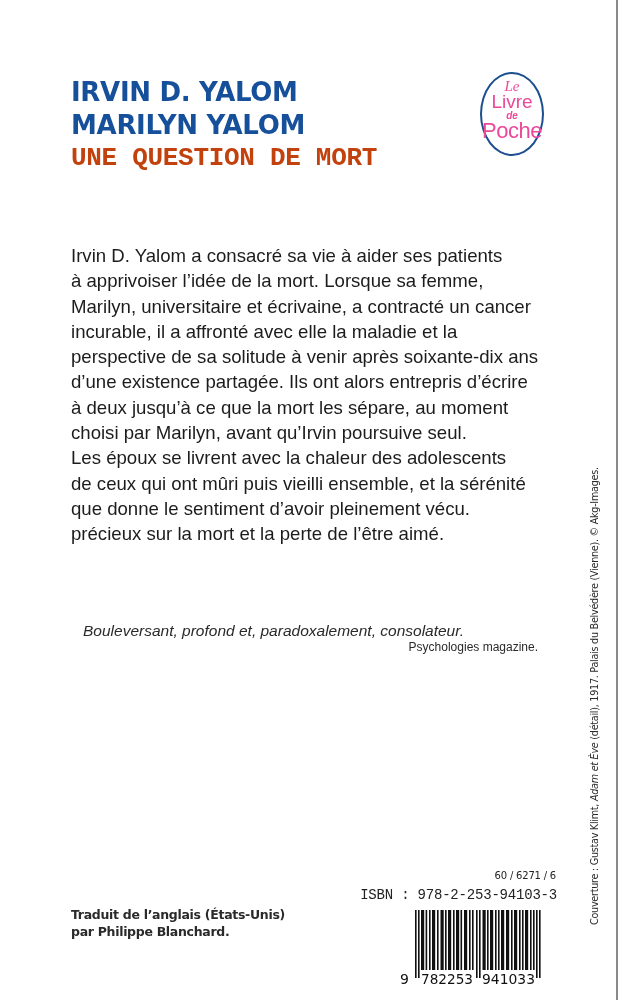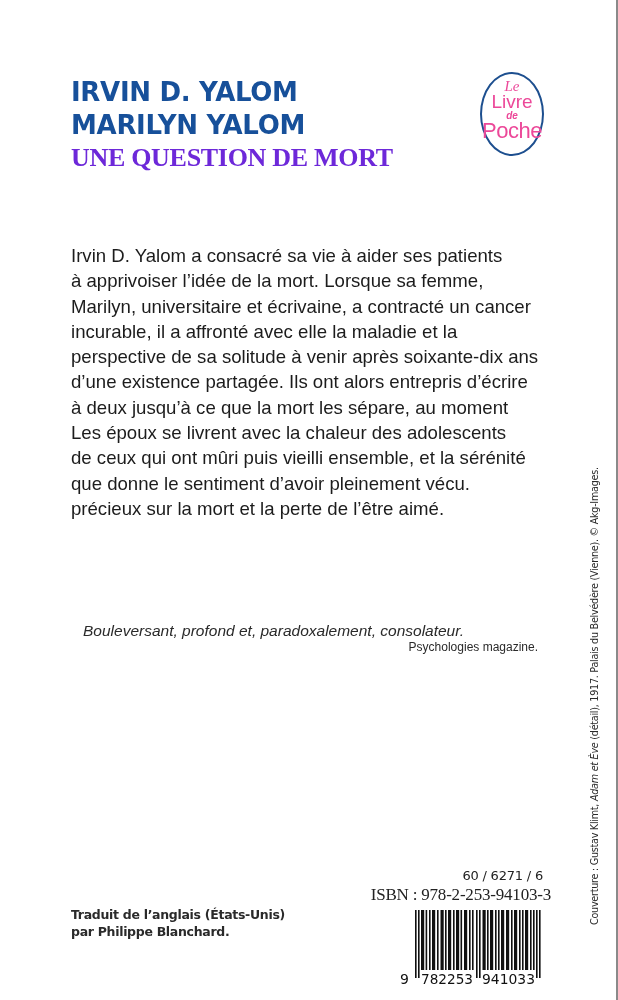--- a/index.html
+++ b/index.html
@@ -36,25 +36,25 @@
       font-size: 26px;
       line-height: 33px;
       color: #17509a;
       letter-spacing: -0.3px;
     }
     .title {
       position: absolute;
       left: 71px;
       top: 142px;
       margin: 0;
-      font-family: Liberation Serif, serif;
+      font-family: Liberation Mono, monospace;
       font-weight: bold;
       font-size: 26px;
       line-height: 32px;
-      color: #6d28d9;
+      color: #c2410c;
       letter-spacing: -0.3px;
     }
     .title span { display: block; }
 
     .logo {
       position: absolute;
       left: 480px;
       top: 72px;
       width: 64px;
       height: 84px;
@@ -131,36 +131,36 @@
       margin: 0;
       font-family: "Liberation Sans", sans-serif;
       font-size: 12px;
       line-height: 20px;
       color: #2a2a2a;
       white-space: nowrap;
     }
 
     .code-line {
       position: absolute;
-      right: 75px;
+      right: 62px;
       top: 868px;
       font-family: "DejaVu Sans", sans-serif;
-      font-size: 13px;
+      font-size: 10px;
       line-height: 16px;
       color: #222;
       white-space: nowrap;
       letter-spacing: -0.2px;
       text-align: right;
     }
     .isbn-line {
       position: absolute;
-      right: 67px;
+      right: 61px;
       top: 887px;
-      font-family: Liberation Serif, serif;
-      font-size: 17px;
+      font-family: Liberation Mono, monospace;
+      font-size: 14px;
       line-height: 16px;
       color: #222;
       white-space: nowrap;
       letter-spacing: -0.2px;
     }
 
     .translator {
       position: absolute;
       left: 71px;
       top: 906px;
@@ -218,20 +218,21 @@
 </div>
 
 <div class="blurb">
   <span>Irvin D. Yalom a consacré sa vie à aider ses patients</span>
   <span>à apprivoiser l’idée de la mort. Lorsque sa femme,</span>
   <span>Marilyn, universitaire et écrivaine, a contracté un cancer</span>
   <span>incurable, il a affronté avec elle la maladie et la</span>
   <span>perspective de sa solitude à venir après soixante-dix ans</span>
   <span>d’une existence partagée. Ils ont alors entrepris d’écrire</span>
   <span>à deux jusqu’à ce que la mort les sépare, au moment</span>
+  <span>choisi par Marilyn, avant qu’Irvin poursuive seul.</span>
   <span>Les époux se livrent avec la chaleur des adolescents</span>
   <span>de ceux qui ont mûri puis vieilli ensemble, et la sérénité</span>
   <span>que donne le sentiment d’avoir pleinement vécu.</span>
   <span>précieux sur la mort et la perte de l’être aimé.</span>
 </div>
 
 <p class="quote">Bouleversant, profond et, paradoxalement, consolateur.</p>
 <p class="quote-source">Psychologies magazine.</p>
 
 <div class="code-line">60 / 6271 / 6</div>

